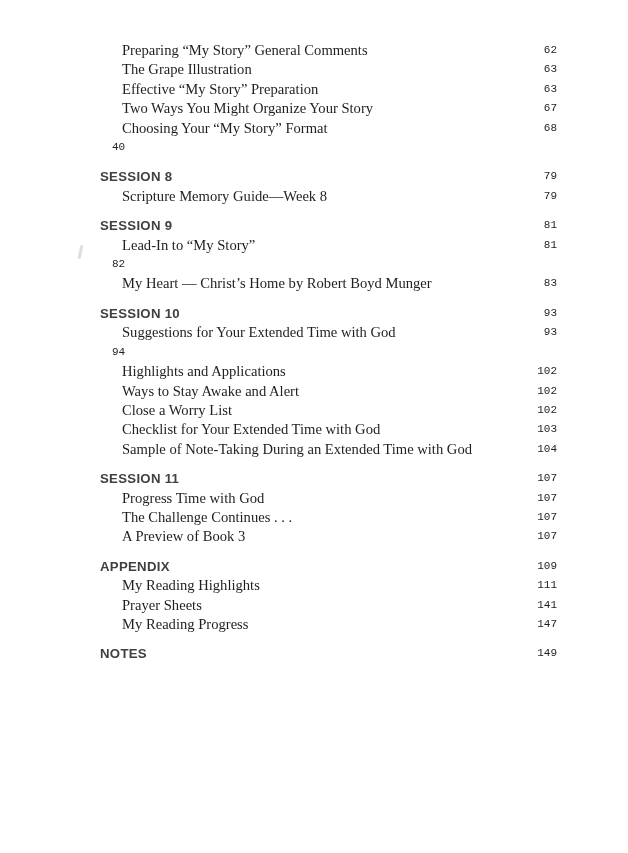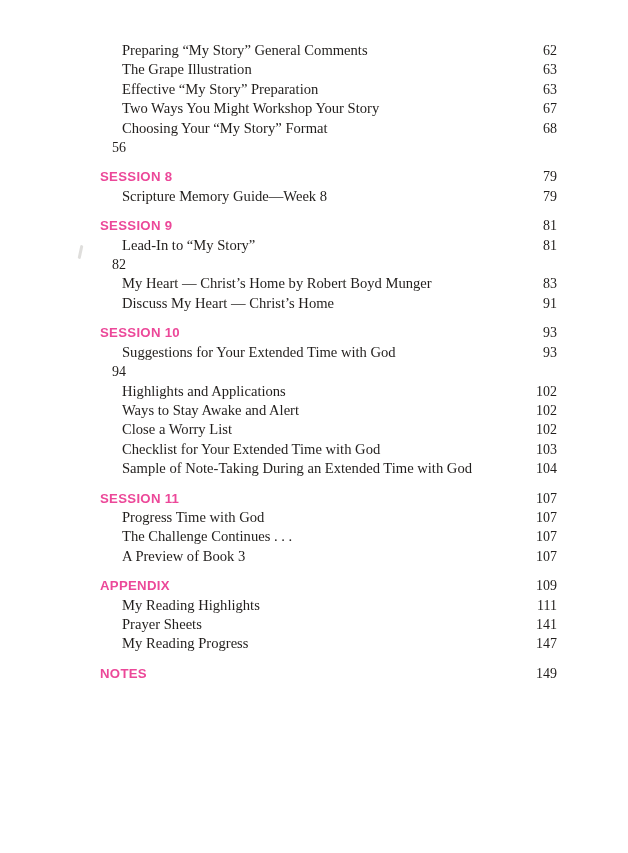--- a/index.html
+++ b/index.html
@@ -26,26 +26,26 @@
     align-items: flex-start;
     line-height: 19.4px;
     white-space: nowrap;
   }
   .item-row .titles { padding-left: 22px; }
   .heading {
     font-family: "Liberation Sans", sans-serif;
     font-weight: bold;
     font-size: 13.2px;
     letter-spacing: 0.3px;
-    color: #ec4899;
+    color: #404040;
   }
   .item { font-size: 14.6px; }
   .pagenum {
-    font-family: Liberation Serif, serif;
-    font-size: 14px;
+    font-family: Liberation Mono, monospace;
+    font-size: 11px;
     margin-left: 12px;
   }
   .italic { }
   .scan-artifact {
     position: absolute;
     left: 79px;
     top: 245px;
     width: 3px;
     height: 14px;
     background: #b9b5b1;
@@ -67,29 +67,29 @@
         </div>
         <div class="row item-row">
           <span class="titles item"><span class="">The Grape Illustration</span></span>
           <span class="pagenum">63</span>
         </div>
         <div class="row item-row">
           <span class="titles item"><span class="">Effective “My Story” Preparation</span></span>
           <span class="pagenum">63</span>
         </div>
         <div class="row item-row">
-          <span class="titles item"><span class="">Two Ways You Might Workshop Your Story</span></span>
+          <span class="titles item"><span class="">Two Ways You Might Organize Your Story</span></span>
           <span class="pagenum">67</span>
         </div>
         <div class="row item-row">
           <span class="titles item"><span class="">Choosing Your “My Story” Format</span></span>
           <span class="pagenum">68</span>
         </div>
         <div class="row item-row">
-          <span class="pagenum">56</span>
+          <span class="pagenum">40</span>
         </div>
       </div>
       <div class="section">
         <div class="row heading-row">
           <span class="heading">SESSION 8</span>
           <span class="pagenum">79</span>
         </div>
         <div class="row item-row">
           <span class="titles item"><span class="">Scripture Memory Guide—Week 8</span></span>
           <span class="pagenum">79</span>
@@ -103,24 +103,20 @@
         <div class="row item-row">
           <span class="titles item"><span class="">Lead-In to “My Story”</span></span>
           <span class="pagenum">81</span>
         </div>
         <div class="row item-row">
           <span class="pagenum">82</span>
         </div>
         <div class="row item-row">
           <span class="titles item"><span class="italic">My Heart — Christ’s Home</span><span class=""> by Robert Boyd Munger</span></span>
           <span class="pagenum">83</span>
-        </div>
-        <div class="row item-row">
-          <span class="titles item"><span class="">Discuss </span><span class="italic">My Heart — Christ’s Home</span></span>
-          <span class="pagenum">91</span>
         </div>
       </div>
       <div class="section">
         <div class="row heading-row">
           <span class="heading">SESSION 10</span>
           <span class="pagenum">93</span>
         </div>
         <div class="row item-row">
           <span class="titles item"><span class="">Suggestions for Your Extended Time with God</span></span>
           <span class="pagenum">93</span>

